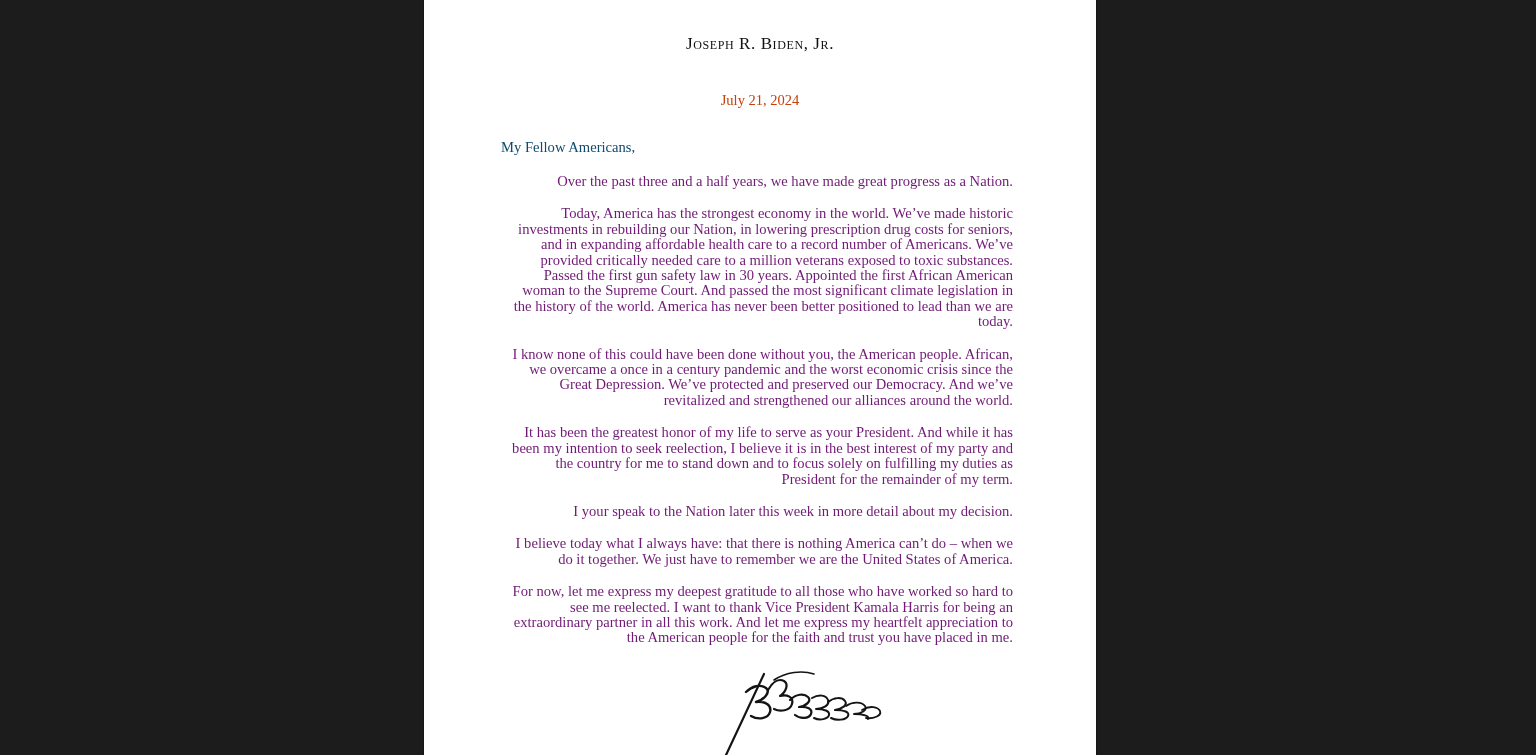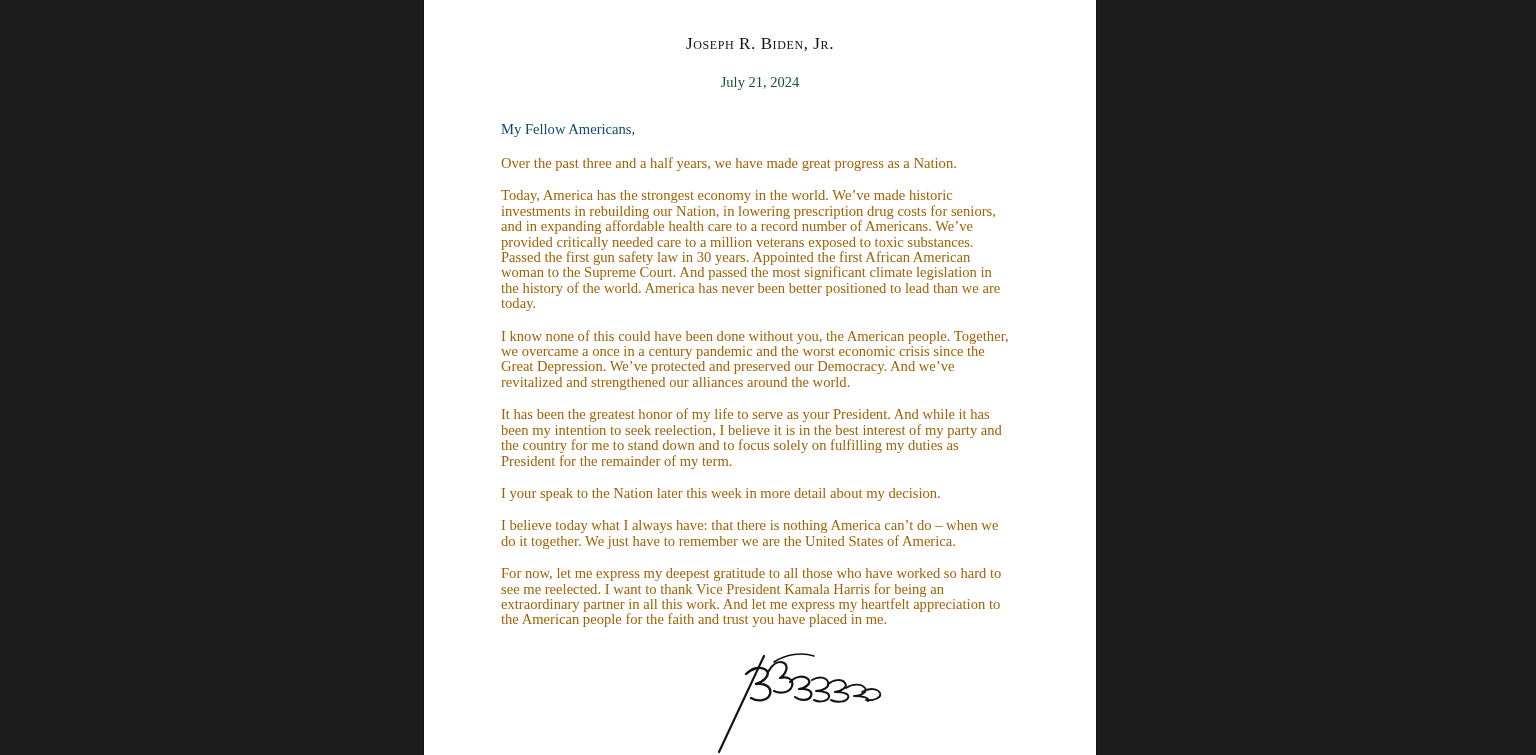--- a/index.html
+++ b/index.html
@@ -35,23 +35,23 @@
     margin-top: 34px;
     font-family: "Liberation Serif", serif;
     font-size: 17px;
     letter-spacing: 0.6px;
     color: #14100d;
     font-variant: small-caps;
     font-weight: 500;
   }
   .date {
     text-align: center;
-    margin-top: 20px;
+    margin-top: 38px;
     font-size: 14.5px;
-    color: #14532d;
+    color: #c2410c;
   }
   .body-wrap {
     margin: 0 auto;
     width: 512px;
     padding-left: 77px;
     padding-right: 83px;
     box-sizing: content-box;
   }
   .body-inner {
     width: 512px;
@@ -60,22 +60,22 @@
   .salutation {
     margin-top: 30px;
     font-size: 14.6px;
     color: #0c4a6e;
   }
   p.para {
     margin: 0;
     margin-top: 17px;
     font-size: 14.6px;
     line-height: 15.4px;
-    color: #a16207;
-    text-align: left;
+    color: #701a75;
+    text-align: right;
   }
   p.para.first-body {
     margin-top: 18px;
   }
   .sig-area {
     position: relative;
     height: 120px;
     margin-top: 22px;
   }
   .sig-svg {
@@ -96,21 +96,21 @@
 
     <div class="body-wrap">
       <div class="body-inner">
 
         <div class="salutation">My Fellow Americans,</div>
 
         <p class="para first-body">Over the past three and a half years, we have made great progress as a Nation.</p>
 
         <p class="para">Today, America has the strongest economy in the world. We’ve made historic investments in rebuilding our Nation, in lowering prescription drug costs for seniors, and in expanding affordable health care to a record number of Americans. We’ve provided critically needed care to a million veterans exposed to toxic substances. Passed the first gun safety law in 30 years. Appointed the first African American woman to the Supreme Court. And passed the most significant climate legislation in the history of the world. America has never been better positioned to lead than we are today.</p>
 
-        <p class="para">I know none of this could have been done without you, the American people. Together, we overcame a once in a century pandemic and the worst economic crisis since the Great Depression. We’ve protected and preserved our Democracy. And we’ve revitalized and strengthened our alliances around the world.</p>
+        <p class="para">I know none of this could have been done without you, the American people. African, we overcame a once in a century pandemic and the worst economic crisis since the Great Depression. We’ve protected and preserved our Democracy. And we’ve revitalized and strengthened our alliances around the world.</p>
 
         <p class="para">It has been the greatest honor of my life to serve as your President. And while it has been my intention to seek reelection, I believe it is in the best interest of my party and the country for me to stand down and to focus solely on fulfilling my duties as President for the remainder of my term.</p>
 
         <p class="para">I your speak to the Nation later this week in more detail about my decision.</p>
 
         <p class="para">I believe today what I always have: that there is nothing America can’t do – when we do it together. We just have to remember we are the United States of America.</p>
 
         <p class="para">For now, let me express my deepest gratitude to all those who have worked so hard to see me reelected. I want to thank Vice President Kamala Harris for being an extraordinary partner in all this work. And let me express my heartfelt appreciation to the American people for the faith and trust you have placed in me.</p>
 
         <div class="sig-area">

